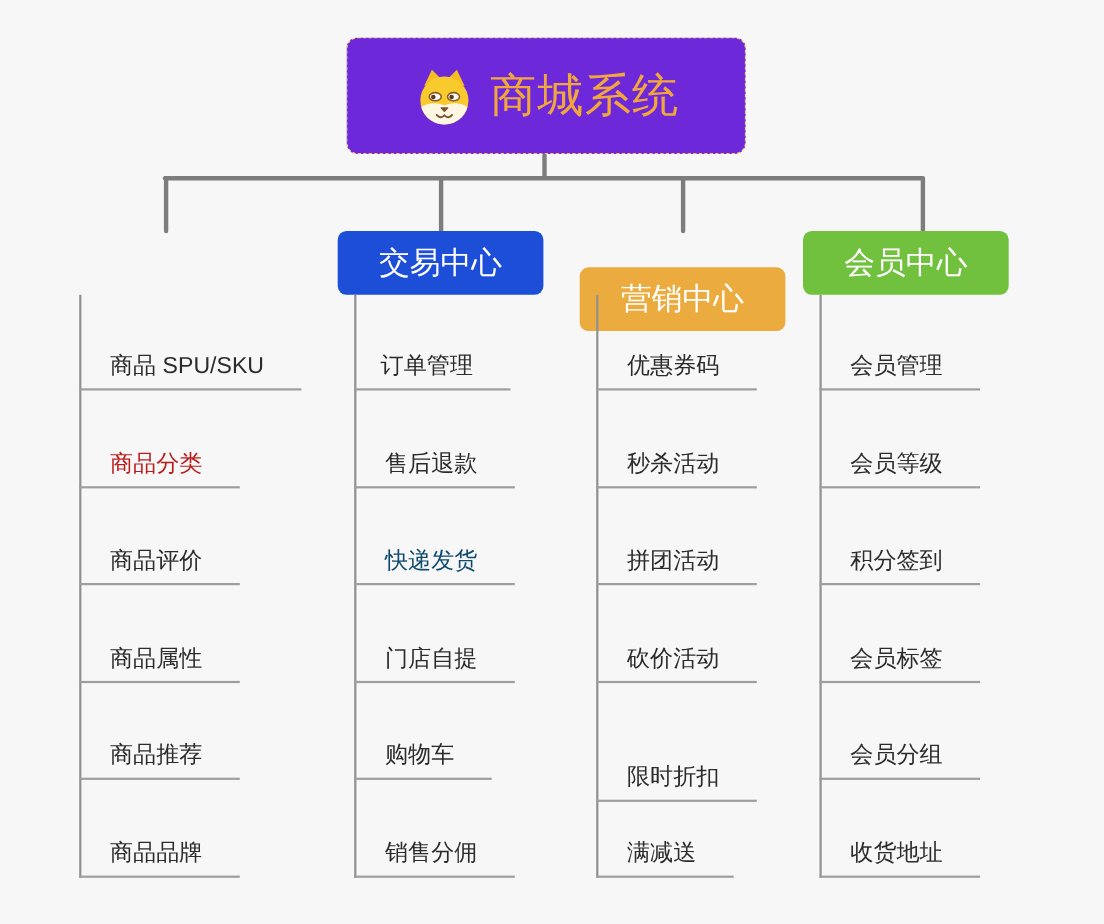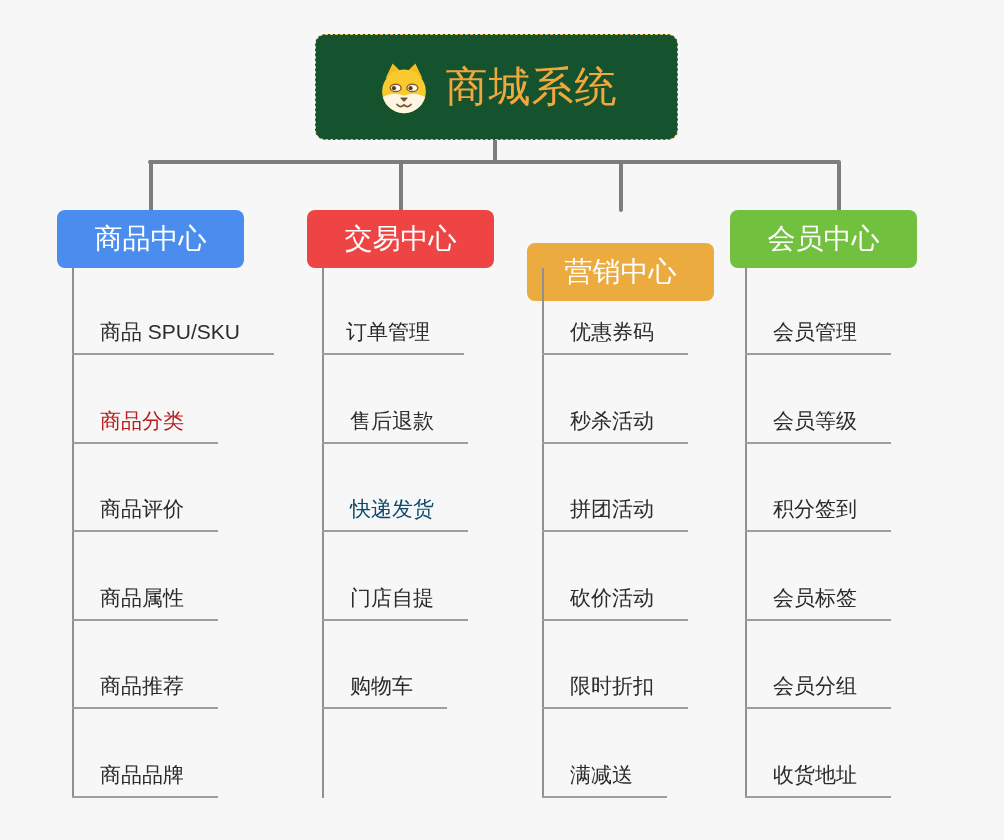--- a/index.html
+++ b/index.html
@@ -23,21 +23,21 @@
   }
   .root-stem { left: 493px; top: 139px; width: 4px; height: 24px; }
   .bus       { left: 148px; top: 160px; width: 692px; height: 4px; }
   .drop      { top: 160px; width: 4px; height: 52px; }
 
   
   .root-node {
     position: absolute;
     left: 315px; top: 34px;
     width: 363px; height: 106px;
-    background: #14532d;
+    background: #6d28d9;
     border: 1px dashed #F5C16C;
     border-radius: 10px;
     box-sizing: border-box;
     display: flex;
     align-items: center;
     justify-content: center;
     gap: 14px;
     cursor: default;
   }
   .root-icon { width: 56px; height: 56px; display: inline-block; }
@@ -136,23 +136,20 @@
         <path d="M28.5,44 h7 q1,0 0.4,1 l-3,3.4 q-0.9,1 -1.8,0 l-3,-3.4 q-0.6,-1 0.4,-1 z" fill="#7A5230"></path>
 
         <path d="M24,52 q4,4.5 8,0.5 q4,4 8,-0.5" fill="none" stroke="#7A5230" stroke-width="2" stroke-linecap="round"></path>
       </svg>
     </span>
     <span class="root-title" style="color: rgb(242, 167, 61);">商城系统</span>
   </div>
 
   <div id="branches">
       <div class="branch-column" style="left: 57px;">
-      <div class="branch-header" style="background: rgb(75, 141, 238);">
-        <span class="branch-label">商品中心</span>
-      </div>
       <div class="trunk" style="background: rgb(144, 144, 144);"></div>
     <div class="leaf" style="top: 105px; border-bottom-color: rgb(158, 158, 158);">
       <span class="leaf-label" style="color: rgb(43, 43, 43);">商品 SPU/SKU</span>
     </div>
         <div class="leaf" style="top: 193.5px; border-bottom-color: rgb(158, 158, 158);">
       <span class="leaf-label" style="color: #b91c1c;">商品分类</span>
     </div>
         <div class="leaf" style="top: 282px; border-bottom-color: rgb(158, 158, 158);">
       <span class="leaf-label" style="color: rgb(43, 43, 43);">商品评价</span>
     </div>
@@ -160,58 +157,61 @@
       <span class="leaf-label" style="color: rgb(43, 43, 43);">商品推荐</span>
     </div>
         <div class="leaf" style="top: 370.5px; border-bottom-color: rgb(158, 158, 158);">
       <span class="leaf-label" style="color: rgb(43, 43, 43);">商品属性</span>
     </div>
         <div class="leaf" style="top: 547.5px; border-bottom-color: rgb(158, 158, 158);">
       <span class="leaf-label" style="color: rgb(43, 43, 43);">商品品牌</span>
     </div>
       </div>
       <div class="branch-column" style="left: 307px;">
-      <div class="branch-header" style="background: #ef4444;">
+      <div class="branch-header" style="background: #1d4ed8;">
         <span class="branch-label">交易中心</span>
       </div>
       <div class="trunk" style="background: rgb(144, 144, 144);"></div>
     <div class="leaf" style="top: 105px; border-bottom-color: rgb(158, 158, 158); padding-left: 24px;">
       <span class="leaf-label" style="color: rgb(43, 43, 43);">订单管理</span>
     </div>
         <div class="leaf" style="top: 193.5px; border-bottom-color: rgb(158, 158, 158);">
       <span class="leaf-label" style="color: rgb(43, 43, 43);">售后退款</span>
     </div>
         <div class="leaf" style="top: 282px; border-bottom-color: rgb(158, 158, 158);">
       <span class="leaf-label" style="color: #0c4a6e;">快递发货</span>
     </div>
         <div class="leaf" style="top: 370.5px; border-bottom-color: rgb(158, 158, 158);">
       <span class="leaf-label" style="color: rgb(43, 43, 43);">门店自提</span>
     </div>
         <div class="leaf" style="top: 459px; border-bottom-color: rgb(158, 158, 158);">
       <span class="leaf-label" style="color: rgb(43, 43, 43);">购物车</span>
+    </div>
+        <div class="leaf" style="top: 547.5px; border-bottom-color: rgb(158, 158, 158);">
+      <span class="leaf-label" style="color: rgb(43, 43, 43);">销售分佣</span>
     </div>
       </div>
       <div class="branch-column" style="left: 527px;">
       <div class="branch-header" style="background: rgb(235, 171, 62); margin-top: 33px;">
         <span class="branch-label">营销中心</span>
       </div>
       <div class="trunk" style="background: rgb(144, 144, 144);"></div>
     <div class="leaf" style="top: 105px; border-bottom-color: rgb(158, 158, 158);">
       <span class="leaf-label" style="color: rgb(43, 43, 43);">优惠券码</span>
     </div>
         <div class="leaf" style="top: 193.5px; border-bottom-color: rgb(158, 158, 158);">
       <span class="leaf-label" style="color: rgb(43, 43, 43);">秒杀活动</span>
     </div>
         <div class="leaf" style="top: 282px; border-bottom-color: rgb(158, 158, 158);">
       <span class="leaf-label" style="color: rgb(43, 43, 43);">拼团活动</span>
     </div>
         <div class="leaf" style="top: 370.5px; border-bottom-color: rgb(158, 158, 158);">
       <span class="leaf-label" style="color: rgb(43, 43, 43);">砍价活动</span>
     </div>
-        <div class="leaf" style="top: 459px; border-bottom-color: rgb(158, 158, 158);">
+        <div class="leaf" style="top: 479px; border-bottom-color: rgb(158, 158, 158);">
       <span class="leaf-label" style="color: rgb(43, 43, 43);">限时折扣</span>
     </div>
         <div class="leaf" style="top: 547.5px; border-bottom-color: rgb(158, 158, 158);">
       <span class="leaf-label" style="color: rgb(43, 43, 43);">满减送</span>
     </div>
       </div>
       <div class="branch-column" style="left: 730px;">
       <div class="branch-header" style="background: rgb(113, 193, 63);">
         <span class="branch-label">会员中心</span>
       </div>

